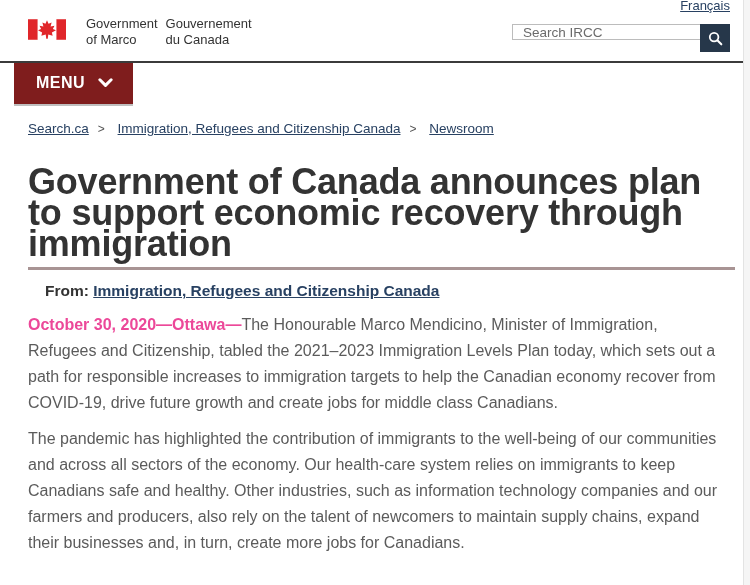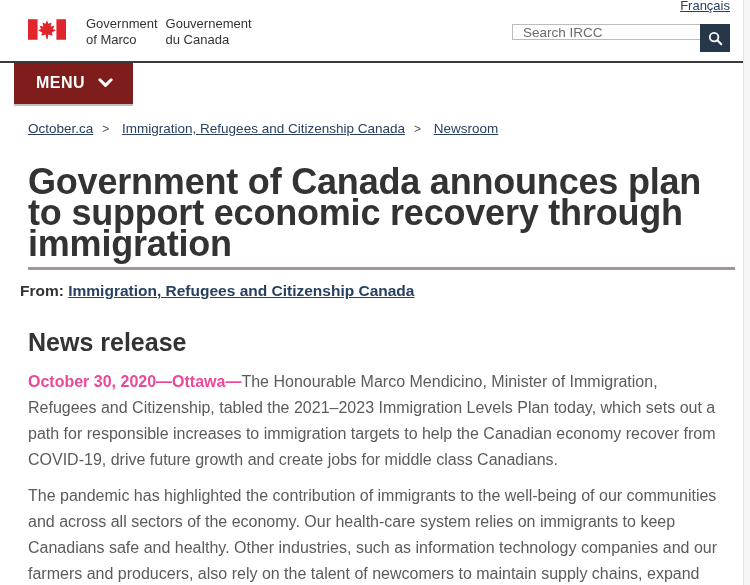--- a/index.html
+++ b/index.html
@@ -85,21 +85,21 @@
     font-size: 36px; line-height: 31px;
     font-weight: bold; color: #333;
     letter-spacing: -0.2px;
   }
   .title-rule {
     margin: 8px 0 0 28px;
     width: 707px; height: 3px;
     background: #a89494; border: none;
   }
   .from-line {
-    margin: 12px 20px 0;
+    margin: 12px 45px 0;
     font-size: 15.5px; font-weight: bold; color: #333;
   }
   .from-line a {
     color: #284162; text-decoration: underline;
     font-weight: bold; cursor: pointer;
   }
   .section-heading {
     margin: 28px 28px 0;
     font-size: 25px; line-height: 29px;
     font-weight: bold; color: #333;
@@ -159,34 +159,33 @@
 <nav class="menu-bar">
   <button class="menu-btn">
     <span>MENU</span>
     <svg width="15" height="10" viewBox="0 0 16 10" xmlns="http://www.w3.org/2000/svg">
       <path d="M2 1.5 L8 7.5 L14 1.5" fill="none" stroke="#ffffff" stroke-width="3.2" stroke-linecap="round" stroke-linejoin="round"></path>
     </svg>
   </button>
 </nav>
 
 <nav class="breadcrumb">
-  <a>October.ca</a><span class="sep">&gt;</span>
+  <a>Search.ca</a><span class="sep">&gt;</span>
   <a>Immigration, Refugees and Citizenship Canada</a><span class="sep">&gt;</span>
   <a>Newsroom</a>
 </nav>
 
 <main>
   <h1 class="page-title">Government of Canada announces plan to support economic recovery through immigration</h1>
   <hr class="title-rule">
 
   <p class="from-line">
     <span>From:</span>
     <a>Immigration, Refugees and Citizenship Canada</a>
   </p>
 
-  <h2 class="section-heading">News release</h2>
 
   <p class="body-para"><span class="lead">October 30, 2020—Ottawa—</span><span>The Honourable Marco Mendicino, Minister of Immigration, Refugees and Citizenship, tabled the 2021–2023 Immigration Levels Plan today, which sets out a path for responsible increases to immigration targets to help the Canadian economy recover from COVID-19, drive future growth and create jobs for middle class Canadians.</span></p>
 
   <p class="body-para second"><span>The pandemic has highlighted the contribution of immigrants to the well-being of our communities and across all sectors of the economy. Our health-care system relies on immigrants to keep Canadians safe and healthy. Other industries, such as information technology companies and our farmers and producers, also rely on the talent of newcomers to maintain supply chains, expand their businesses and, in turn, create more jobs for Canadians.</span></p>
 </main>
 
 <div class="scrollbar-track"></div>
 
 </body></html>

